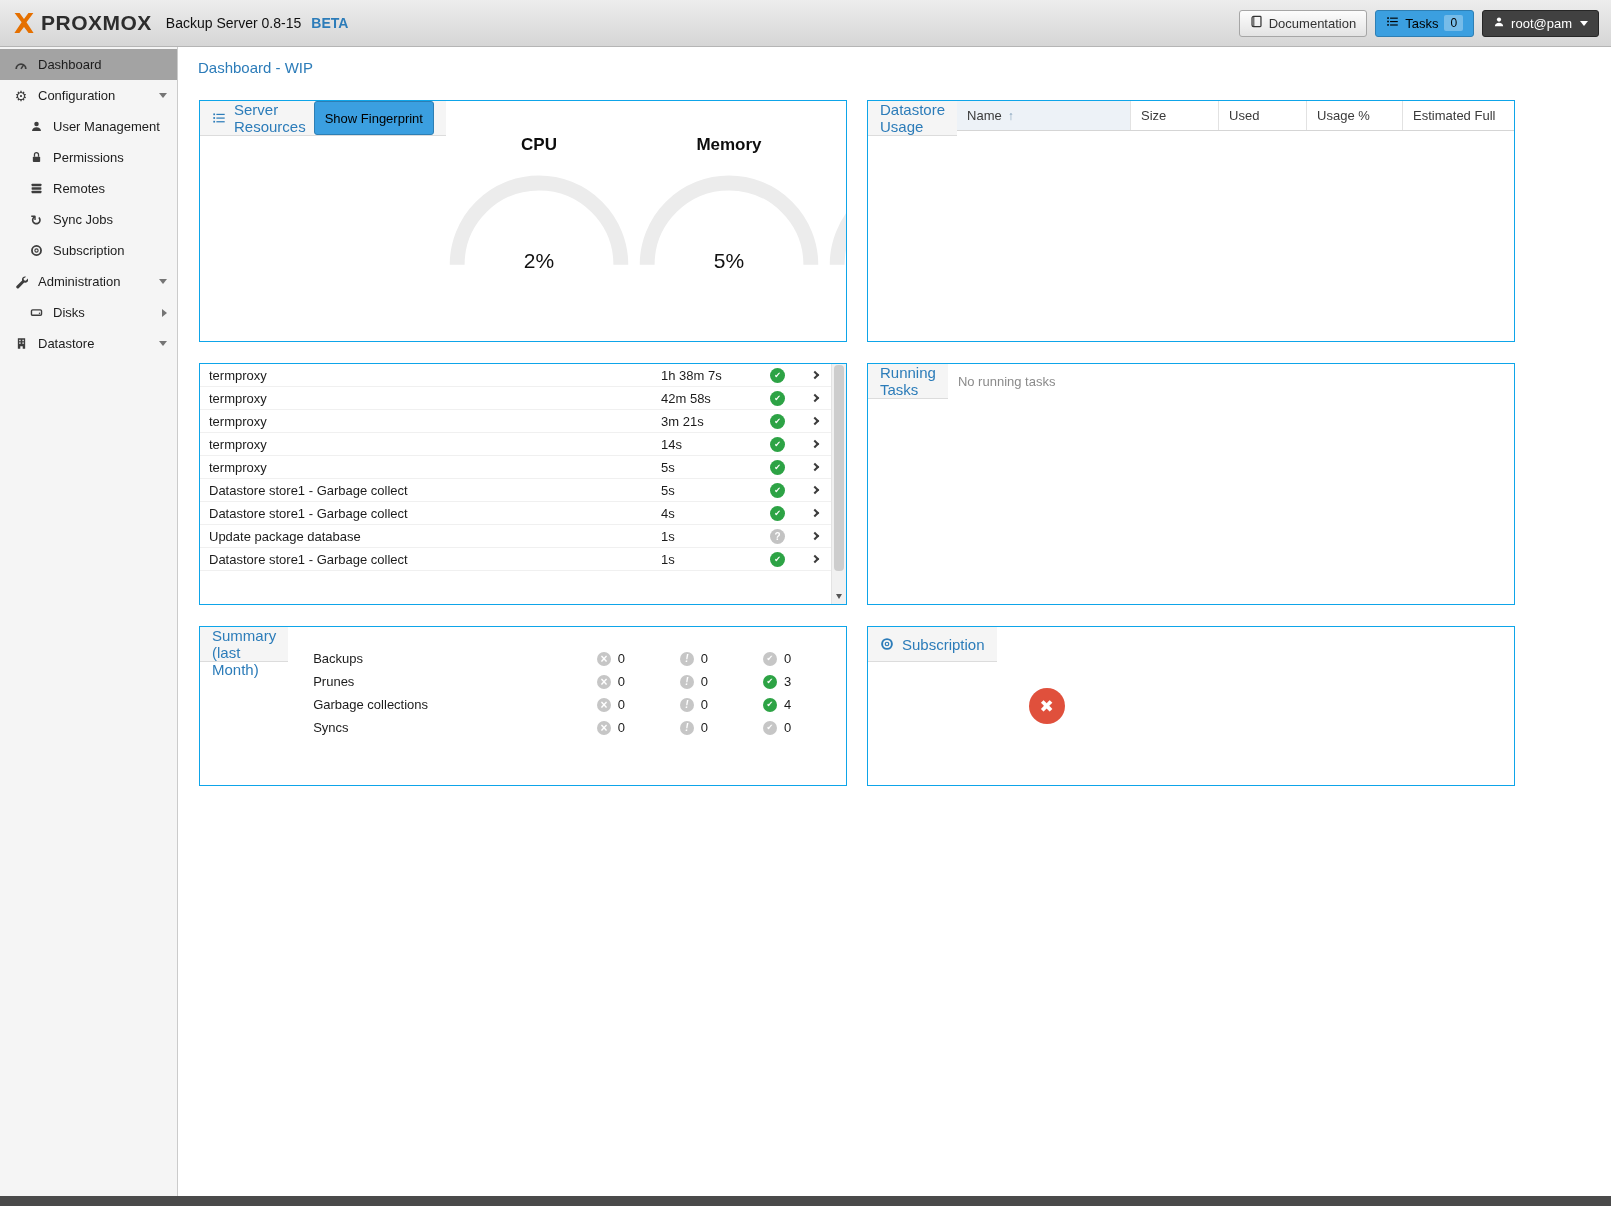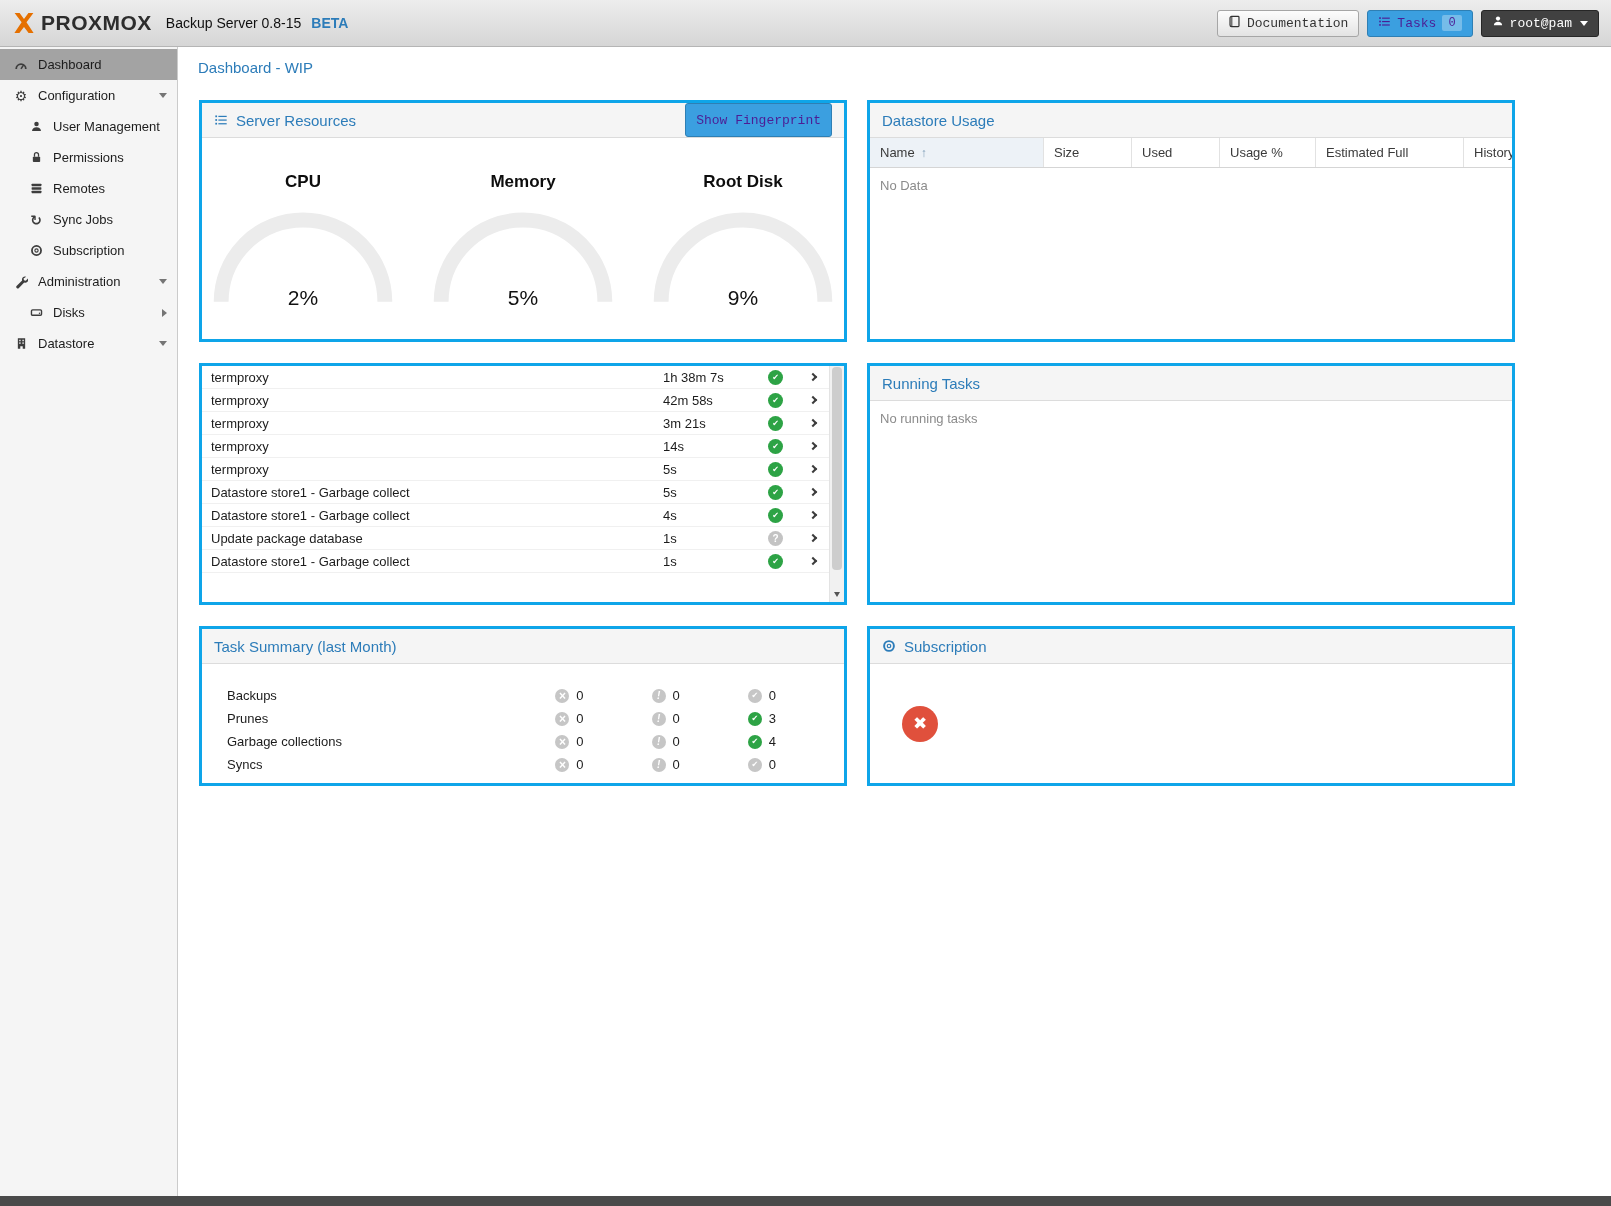--- a/index.html
+++ b/index.html
@@ -8,43 +8,43 @@
   body{font-family:"Liberation Sans","DejaVu Sans",sans-serif;font-size:13px;color:#1c1c1c;background:#fff;overflow:hidden;cursor:default}
   .app{display:flex;flex-direction:column;height:100%}
 
   
   .topbar{height:47px;flex:0 0 47px;background:linear-gradient(#ededed,#d6d6d6);border-bottom:1px solid #b5b5b5;display:flex;align-items:center;padding:0 12px;gap:10px}
   .logo{display:flex;align-items:center;gap:5px}
   .brand{font-weight:bold;font-size:21px;letter-spacing:.5px;color:#2d2d2d}
   .app-title{font-size:14px;color:#101010;margin-left:4px}
   .beta{color:var(--title-blue,#2c7cb9);font-size:14px;font-weight:bold;cursor:pointer}
   .hdr-right{margin-left:auto;display:flex;gap:8px;align-items:center}
-  .btn{display:inline-flex;align-items:center;gap:6px;height:27px;padding:0 10px;border:1px solid #a6a6a6;border-radius:3px;background:linear-gradient(#fdfdfd,#e3e3e3);color:#333;font-size:13px;font-family:Liberation Mono, monospace;cursor:pointer;white-space:nowrap}
-  .btn-blue{background:var(--accent-blue,#3b9fe0);border-color:#2e7fb4;color:#4c1d95}
+  .btn{display:inline-flex;align-items:center;gap:6px;height:27px;padding:0 10px;border:1px solid #a6a6a6;border-radius:3px;background:linear-gradient(#fdfdfd,#e3e3e3);color:#333;font-size:13px;font-family:Liberation Sans, sans-serif;cursor:pointer;white-space:nowrap}
+  .btn-blue{background:var(--accent-blue,#3b9fe0);border-color:#2e7fb4;color:#000000}
   .btn-dark{background:#414141;border-color:#262626;color:#fff}
   .badge{background:rgba(255,255,255,.3);border-radius:2px;padding:1px 6px;font-size:12px}
   .caret-w{width:0;height:0;border-left:4px solid transparent;border-right:4px solid transparent;border-top:5px solid #fff;margin-left:2px}
 
   
   .body-row{flex:1;display:flex;min-height:0}
   .sidebar{width:178px;flex:0 0 178px;background:#f5f5f5;border-right:1px solid #cbcbcb;padding-top:2px}
   .side-item{height:31px;display:flex;align-items:center;gap:9px;padding:0 10px 0 13px;cursor:pointer;color:#1c1c1c}
   .side-item .s-icon{width:16px;display:flex;justify-content:center;align-items:center;color:#3d3d3d;font-size:14px}
   .side-item.child{padding-left:28px}
   .side-item.selected{background:#a3a3a3}
   .s-caret{margin-left:auto;display:flex}
   .tri-down{width:0;height:0;border-left:4px solid transparent;border-right:4px solid transparent;border-top:5px solid #757575}
   .tri-right{width:0;height:0;border-top:4px solid transparent;border-bottom:4px solid transparent;border-left:5px solid #757575}
 
   .main{flex:1;display:flex;flex-direction:column;min-width:0;background:#fff}
   .page-titlebar{height:40px;flex:0 0 40px;display:flex;align-items:center;padding:0 20px;color:var(--title-blue,#2c7cb9);font-size:15px}
   .content{flex:1;padding:13px 0 0 21px;display:grid;grid-template-columns:648px 648px;grid-template-rows:242px 242px 160px;gap:21px 20px;align-content:start}
 
   
-  .panel{border:3px solid #0ea5e9;background:#fff;display:flex;flex-direction:column;overflow:hidden}
+  .panel{border:1px solid #0ea5e9;background:#fff;display:flex;flex-direction:row;overflow:hidden}
   .panel-header{height:35px;flex:0 0 35px;display:flex;align-items:center;gap:8px;padding:0 12px;background:#f5f5f5;border-bottom:1px solid #dcdcdc;color:var(--title-blue,#2c7cb9);font-size:15px}
   .ph-icon{display:flex;align-items:center;color:var(--title-blue,#2c7cb9)}
   .btn-sm{height:24px;margin-left:auto;padding:16px 10px;font-size:13px}
   .panel-body{flex:1;position:relative;overflow:hidden}
   .empty-text{padding:10px 10px;color:#8b8b8b}
 
   
   .gauges{display:flex;justify-content:space-between;gap:4px;padding-top:34px}
   .gauge-block{width:202px}
   .gauge-label{font-size:17px;font-weight:bold;text-align:center;color:#0d0d0d;margin-bottom:16px}

